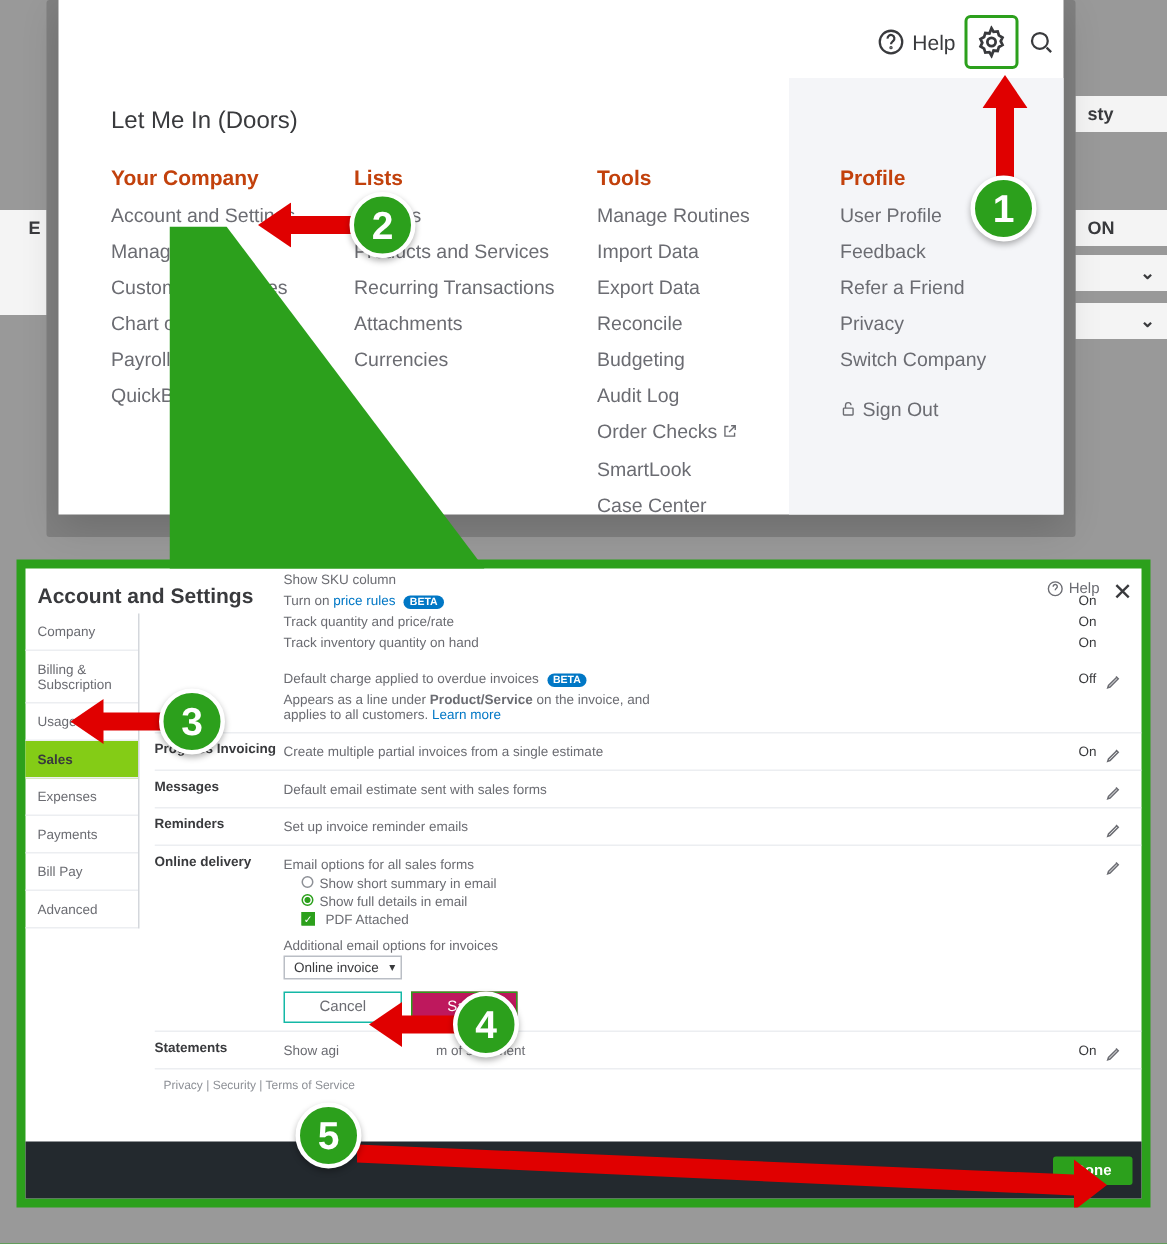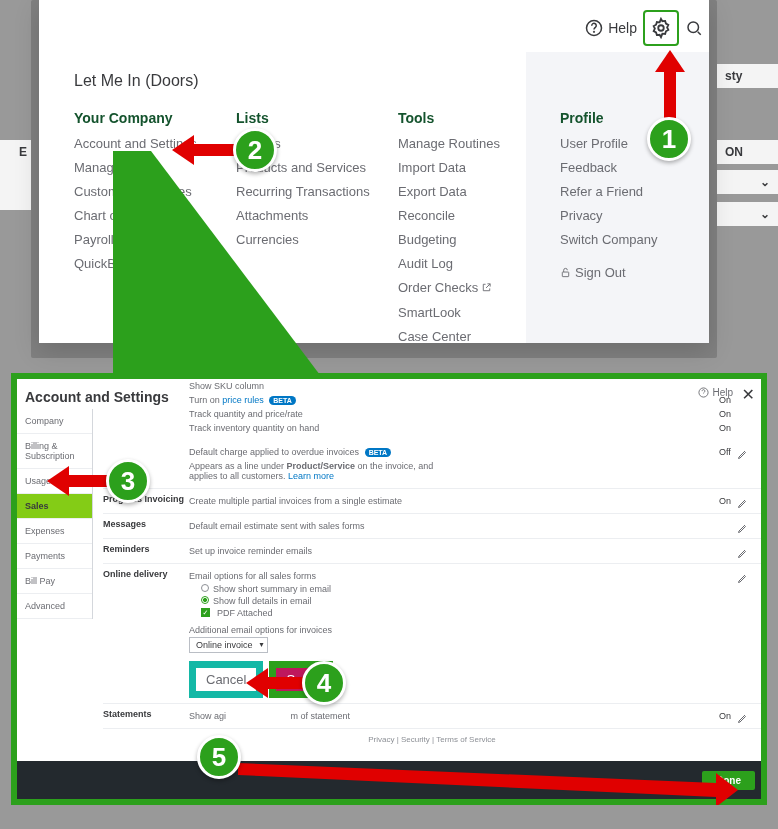--- a/index.html
+++ b/index.html
@@ -9,21 +9,21 @@
 .top-header{position:absolute;right:6px;top:10px;display:flex;align-items:center;gap:6px}
 .help-btn{display:flex;align-items:center;gap:5px;color:#393a3d;font-size:14px;cursor:pointer}
 .help-btn svg{width:18px;height:18px}
 .gear-box{width:36px;height:36px;border:2px solid #2ca01c;border-radius:4px;display:flex;align-items:center;justify-content:center;cursor:pointer}
 .gear-box svg{width:22px;height:22px}
 .search-cut{width:18px;height:18px;display:flex;align-items:center;justify-content:center;overflow:hidden}
 .company-title{position:absolute;left:35px;top:72px;font-size:16px;font-weight:400;color:#393a3d}
 .menu-cols{position:absolute;left:35px;top:110px;display:flex}
 .col{width:162px}
 .col.profile{width:140px}
-.col h4{font-size:14px;color:#14532d;font-weight:600;margin-bottom:10px}
+.col h4{font-size:14px;color:#c2410c;font-weight:600;margin-bottom:10px}
 .col a{display:block;font-size:13px;color:#6b6c72;text-decoration:none;margin-bottom:9px;cursor:pointer}
 .ext-icon{display:inline-block;vertical-align:middle;margin-left:3px}
 .lock-icon{display:inline-block;vertical-align:middle;margin-right:4px}
 .profile-bg{position:absolute;right:0;top:52px;width:183px;height:291px;background:#f4f5f8}
 
 .bot-panel{position:absolute;left:11px;top:373px;width:756px;height:432px;background:#2ca01c;padding:6px}
 .bot-inner{width:100%;height:100%;background:#fff;position:relative}
 .bot-header{position:absolute;left:8px;top:10px;font-size:14px;font-weight:600;color:#393a3d}
 .bot-help{position:absolute;right:28px;top:8px;font-size:10px;color:#6b6c72;display:flex;align-items:center;gap:3px}
 .bot-close{position:absolute;right:6px;top:6px;font-size:16px;color:#393a3d;cursor:pointer}
@@ -42,21 +42,21 @@
 .pencil{width:12px;height:12px}
 .beta{background:#0077c5;color:#fff;font-size:7px;padding:1px 4px;border-radius:6px;font-weight:700;margin-left:3px}
 .link{color:#0077c5;cursor:pointer}
 .radio-line{display:flex;align-items:flex-start;gap:4px;padding:1px 0 1px 12px}
 .radio{width:8px;height:8px;border:1px solid #8d9096;border-radius:50%}
 .radio.on{border-color:#2ca01c;background:radial-gradient(#2ca01c 0 40%,#fff 55%)}
 .chk{width:9px;height:9px;border:1px solid #2ca01c;background:#2ca01c;color:#fff;font-size:7px;display:flex;align-items:center;justify-content:center;margin-right:3px}
 .dd{border:1px solid #babec5;padding:2px 14px 2px 6px;font-size:9px;color:#393a3d;position:relative;display:inline-block;min-width:56px;cursor:pointer}
 .dd:after{content:"▾";position:absolute;right:3px;top:2px;font-size:8px}
 .btn-row{display:flex;gap:6px;margin-top:8px}
-.btn{padding:4px 10px;font-size:13px;border:7px solid #14b8a6;background:#fff;cursor:pointer}
+.btn{padding:4px 23px;font-size:10px;border:1px solid #14b8a6;background:#fff;cursor:pointer}
 .btn.save{background:#be185d;border-color:#2ca01c;color:#fff}
 .bot-footer{position:absolute;left:0;right:0;bottom:0;height:38px;background:#23292e}
 .done-btn{position:absolute;right:6px;top:10px;padding:4px 14px;background:#2ca01c;color:#fff;font-size:10px;font-weight:600;cursor:pointer;border-radius:2px}
 
 .badge{position:absolute;width:44px;height:44px;border-radius:50%;background:#2ca01c;border:3px solid #fff;color:#fff;font-weight:700;font-size:26px;display:flex;align-items:center;justify-content:center;z-index:50;box-shadow:0 2px 4px rgba(0,0,0,.3)}
 .arrow-r{position:absolute;z-index:49}
 .red-up{position:absolute;z-index:49}
 .bg-stripe{position:absolute;left:0;top:140px;width:31px;height:70px;background:#f4f4f4;color:#393a3d;font-size:12px;display:flex;align-items:flex-start;justify-content:flex-end;padding:5px 4px;font-weight:700}
 .chev-box{position:absolute;right:0;width:61px;background:#f4f4f4;color:#393a3d;font-size:12px;font-weight:700;display:flex;align-items:center;justify-content:space-between;padding:4px 8px}
 .triangle{position:absolute;z-index:45}
@@ -298,21 +298,21 @@
             <div class="line">
               <span class="txt"><span>Show agi</span><span style="visibility:hidden">ng table at botto</span><span>m of statement</span></span>
               <span class="val">On</span>
             </div>
           </div>
         <span class="row-edit"><svg class="pencil" viewBox="0 0 24 24" fill="none" stroke="#6b6c72" stroke-width="2">
               <path d="M3 21l3-1 11-11-2-2L4 18l-1 3zM14 6l2 2"></path>
             </svg></span>
       </div>
 
-      <div style="text-align:center;padding:6px;font-size:8px;color:#8d9096">Privacy  |  Security  |  Terms of Service</div>
+      <div style="text-align:left;padding:6px;font-size:8px;color:#8d9096">Privacy  |  Security  |  Terms of Service</div>
     </div>
 
     <div class="bot-footer">
       <div class="done-btn">Done</div>
     </div>
   </div>
 </div>
 
 <div class="badge" style="left:647px;top:117px">1</div>
 <svg class="red-up" style="left:655px;top:50px" width="30" height="68">

